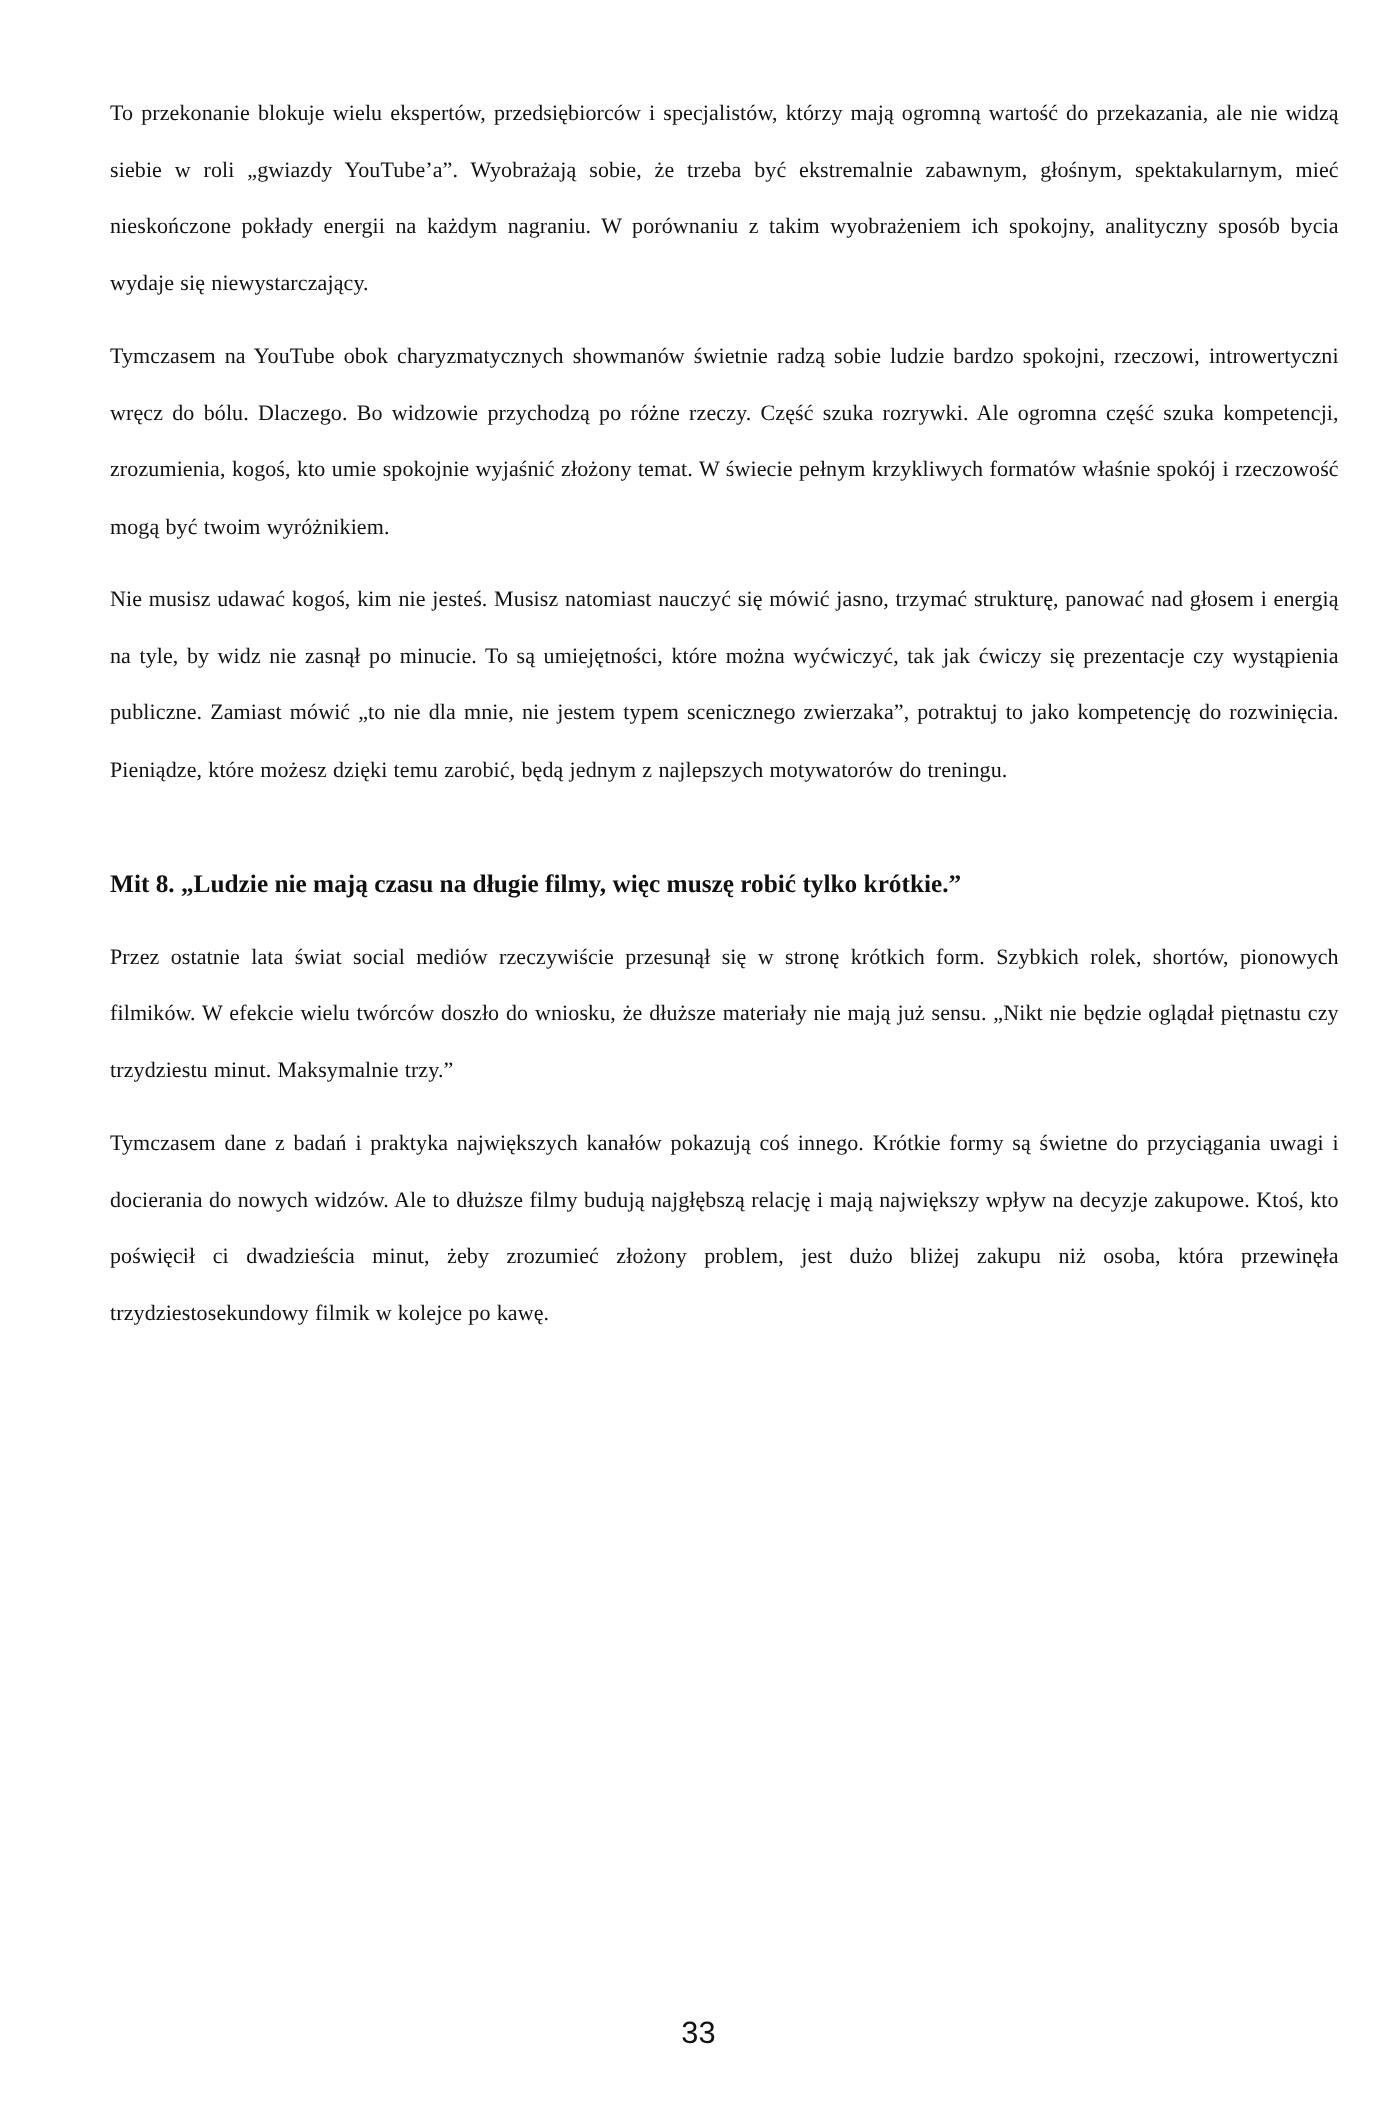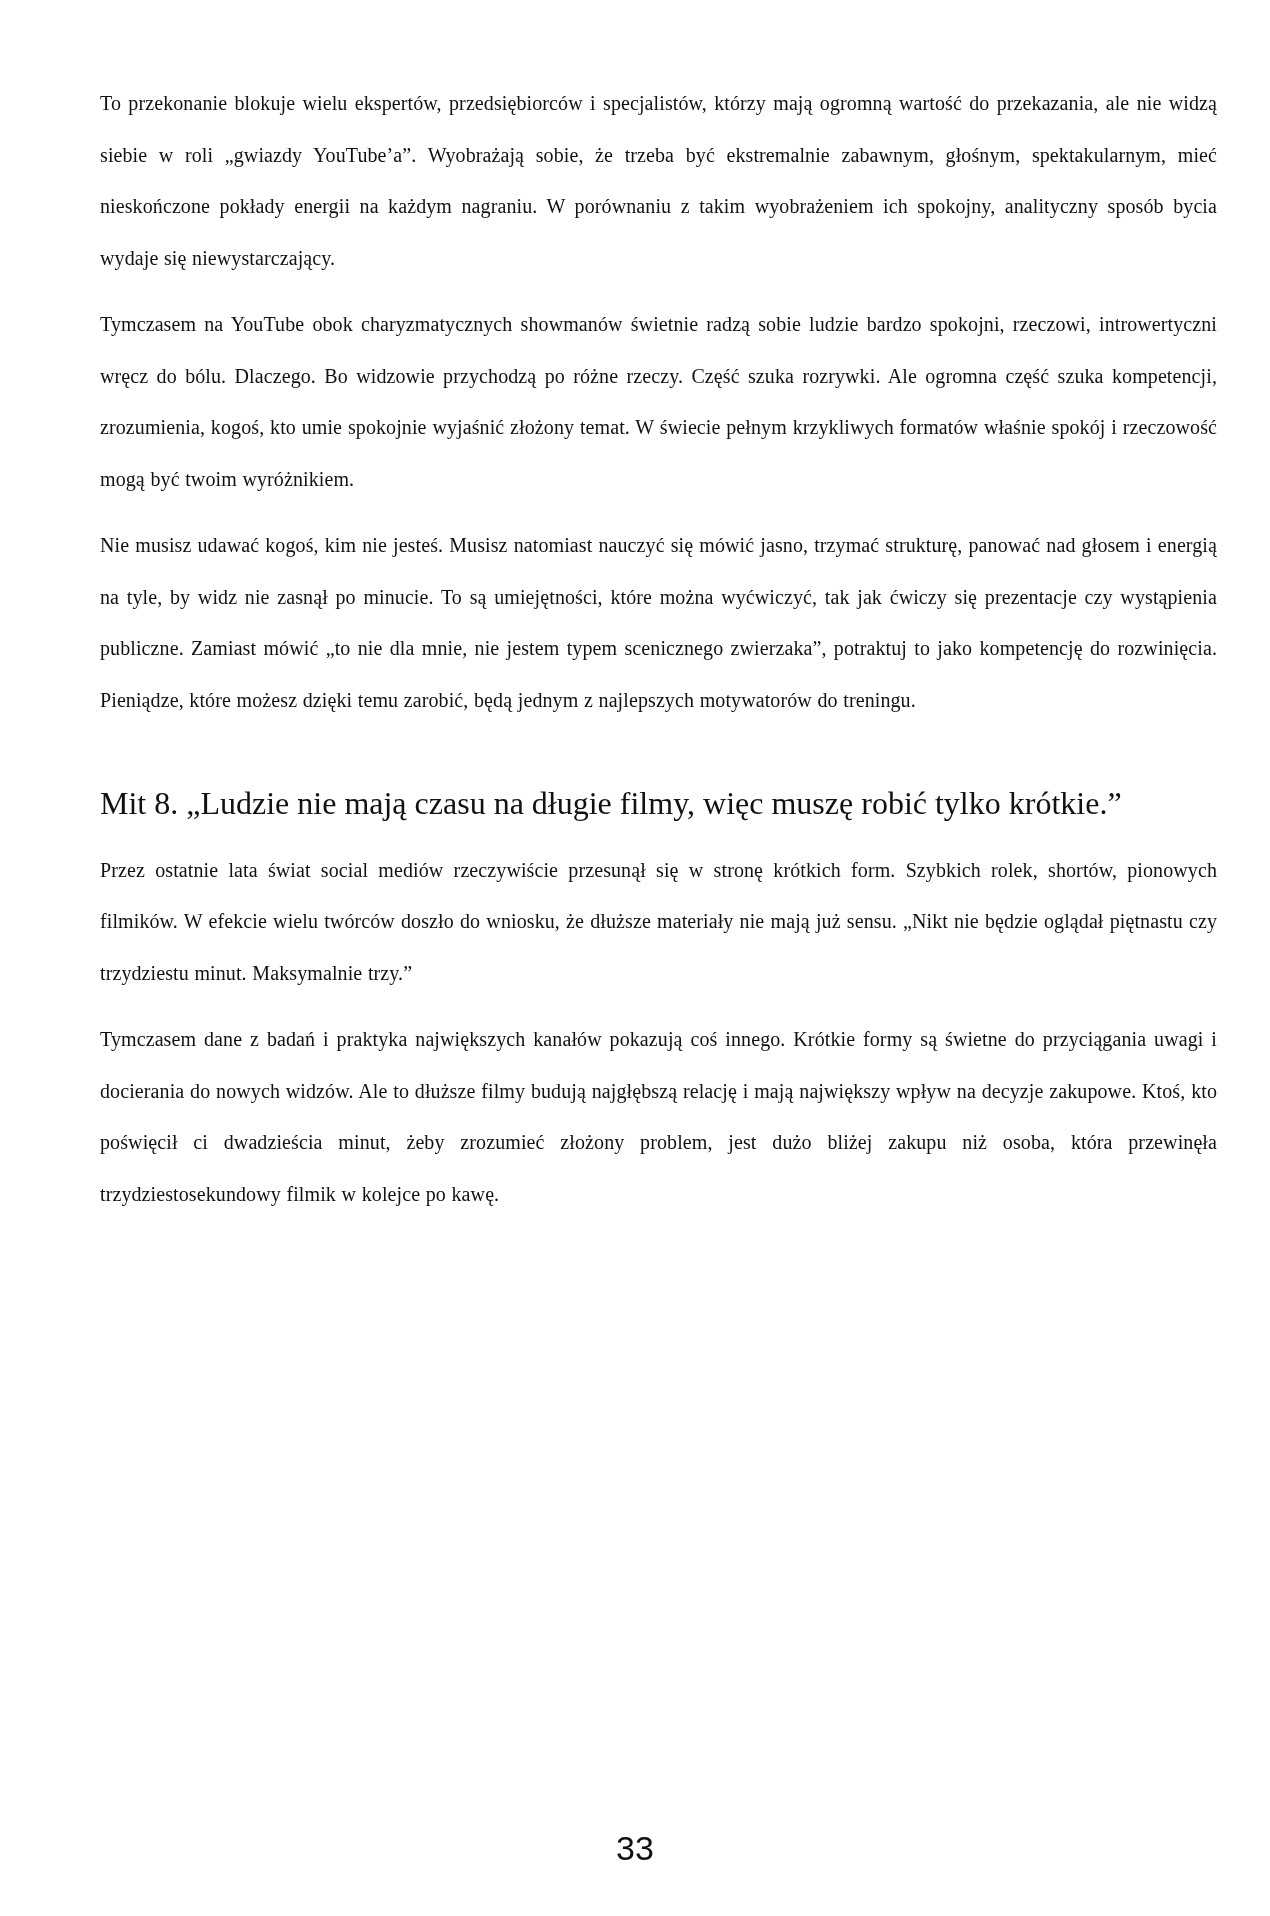--- a/index.html
+++ b/index.html
@@ -24,33 +24,33 @@
       font-family: "Liberation Serif", "DejaVu Serif", serif;
       font-size: 20px;
       line-height: 51.5px;
       text-align: justify;
       margin: 0 0 15px 0;
       letter-spacing: 0.1px;
       word-spacing: 0.5px;
     }
     .heading {
       font-family: "Liberation Serif", "DejaVu Serif", serif;
-      font-weight: normal;
-      font-size: 32px;
+      font-weight: bold;
+      font-size: 23px;
       line-height: 51.5px;
       margin: 52px 0 15px 0;
     }
     .page-number {
       position: absolute;
       left: 0;
       width: 1270px;
       top: 1828px;
       text-align: center;
       font-family: "Liberation Sans", "DejaVu Sans", sans-serif;
-      font-size: 34px;
+      font-size: 28px;
       line-height: 40px;
       color: #111111;
     }
   </style>
 </head>
 <body>
 
 <div class="page">
   <p class="para">To przekonanie blokuje wielu ekspertów, przedsiębiorców i specjalistów, którzy mają ogromną wartość do przekazania, ale nie widzą siebie w roli „gwiazdy YouTube’a”. Wyobrażają sobie, że trzeba być ekstremalnie zabawnym, głośnym, spektakularnym, mieć nieskończone pokłady energii na każdym nagraniu. W porównaniu z takim wyobrażeniem ich spokojny, analityczny sposób bycia wydaje się niewystarczający.</p>
   <p class="para">Tymczasem na YouTube obok charyzmatycznych showmanów świetnie radzą sobie ludzie bardzo spokojni, rzeczowi, introwertyczni wręcz do bólu. Dlaczego. Bo widzowie przychodzą po różne rzeczy. Część szuka rozrywki. Ale ogromna część szuka kompetencji, zrozumienia, kogoś, kto umie spokojnie wyjaśnić złożony temat. W świecie pełnym krzykliwych formatów właśnie spokój i rzeczowość mogą być twoim wyróżnikiem.</p>

